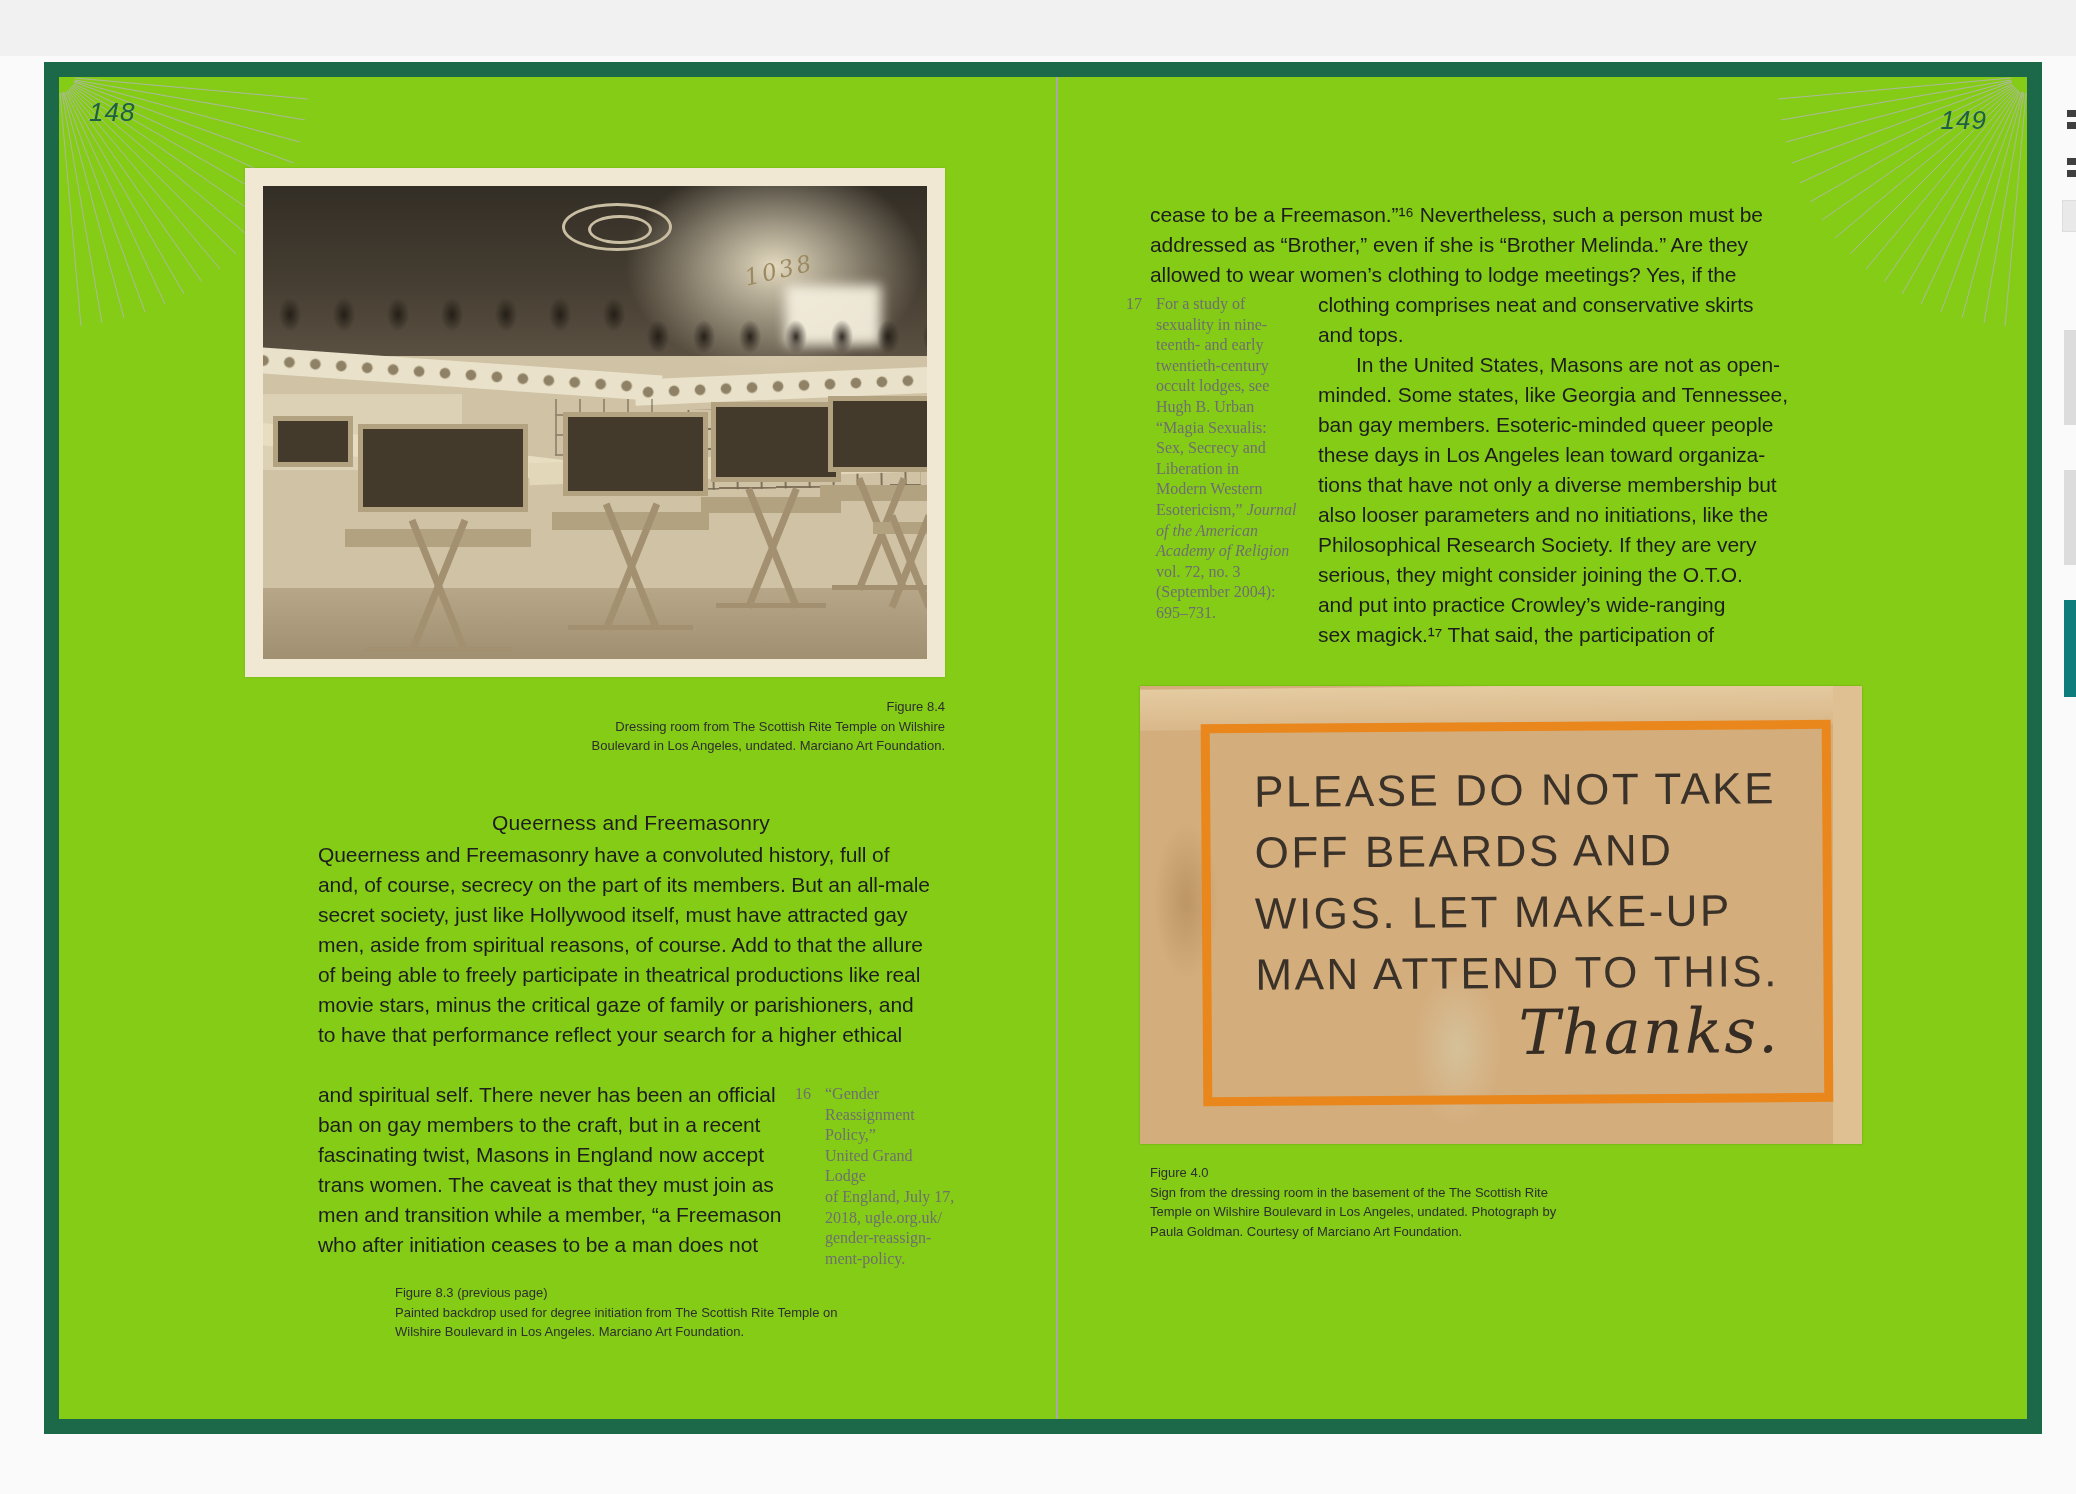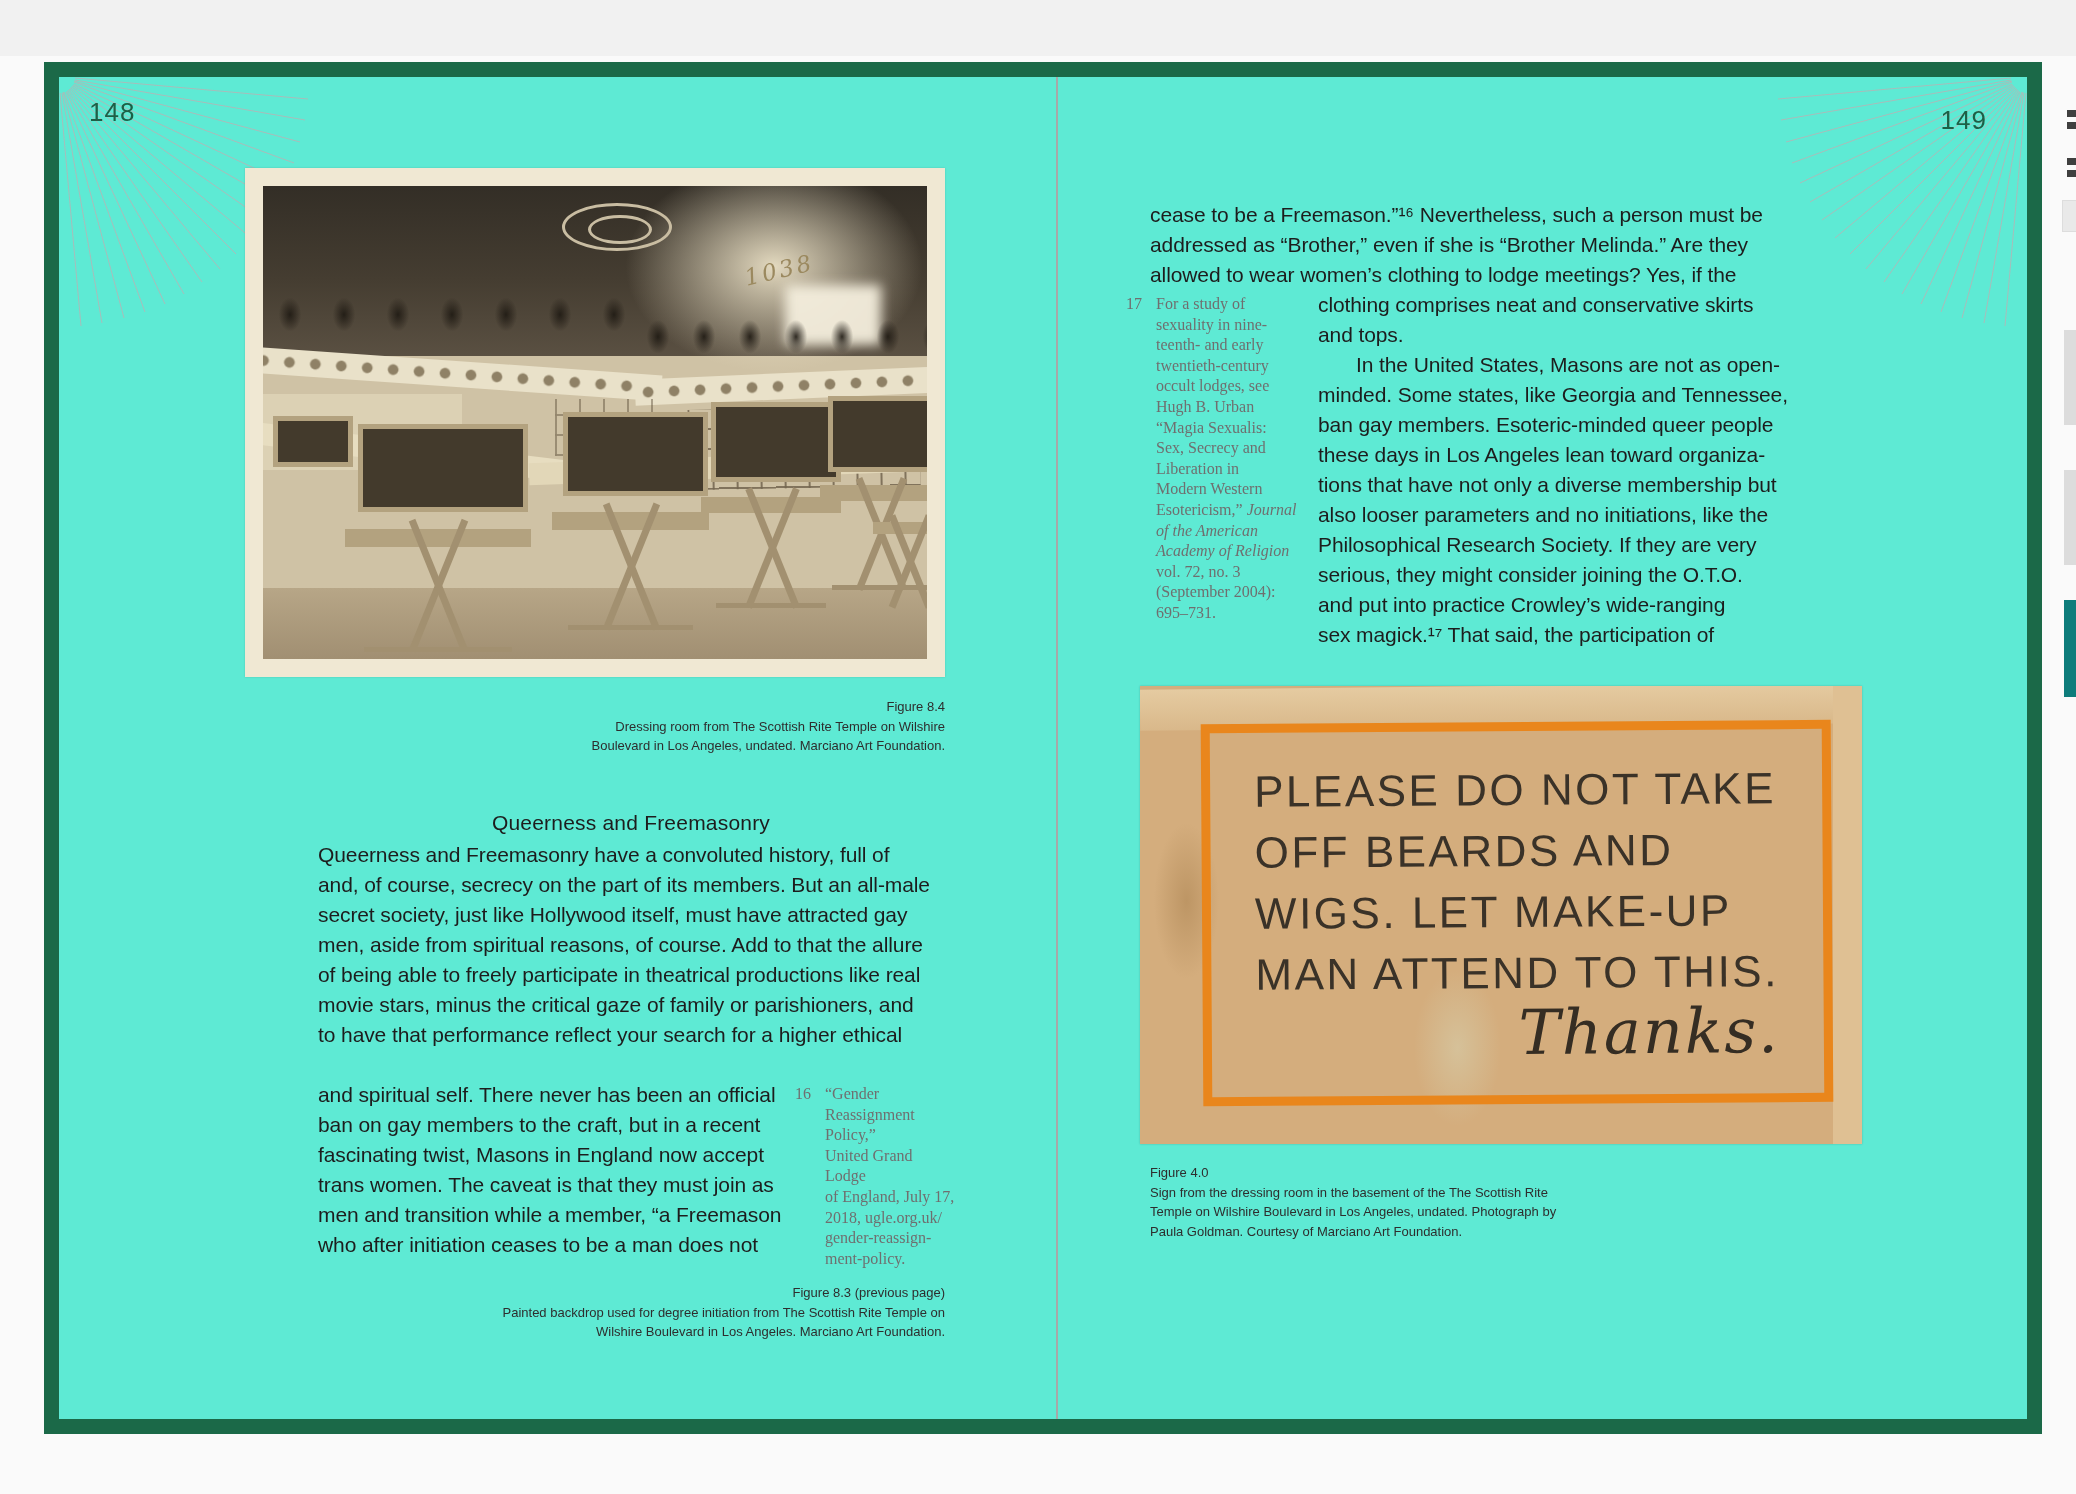--- a/index.html
+++ b/index.html
@@ -2,42 +2,42 @@
 <html><head>
 <meta charset="utf-8">
 <style>
   html,body{margin:0;padding:0;background:#f7f7f7;}
   #canvas{position:relative;width:2076px;height:1494px;background:#fafafa;overflow:hidden;
           font-family:"Liberation Sans",sans-serif;color:#1d1d1d;}
   #canvas::before{content:"";position:absolute;left:0;top:0;right:0;height:56px;background:#f1f1f1;}
 
   
   .frame{position:absolute;left:44px;top:62px;width:1968px;height:1342px;
-         border:15px solid #1b6948;background:#5eead4;}
+         border:15px solid #1b6948;background:#84cc16;font-style:italic;}
   .gutter{position:absolute;left:997px;top:0;width:2px;height:100%;background:#a8a8a8;}
 
   .rays{position:absolute;opacity:.85;}
   .rays line{stroke:#b5b5b5;stroke-width:1;}
   .pagenum{position:absolute;font-size:26px;color:#1e5f46;letter-spacing:1px;}
 
   
   .bl{line-height:30px;font-size:21px;letter-spacing:-0.1px;white-space:nowrap;}
   .caption{font-size:13px;line-height:19.5px;color:#2e2e2e;}
   .fn{font-family:"Liberation Serif",serif;color:#6f6f6f;font-size:16px;line-height:20.6px;}
   .fn .marker{position:absolute;left:0;top:0;}
   .fn .lines{padding-left:30px;}
   .fn .it{font-style:italic;}
   .indent{text-indent:38px;}
 
   .heading{position:absolute;left:316px;top:808px;width:630px;text-align:center;
            font-size:21px;letter-spacing:.2px;}
   .body-left-full{position:absolute;left:318px;top:840px;width:630px;}
   .body-left-narrow{position:absolute;left:318px;top:1080px;width:520px;}
   .fn16{position:absolute;left:795px;top:1084px;width:160px;}
-  .cap83{position:absolute;left:395px;top:1283px;width:550px;text-align:right;}
+  .cap83{position:absolute;left:395px;top:1283px;width:550px;}
   .cap84{position:absolute;left:430px;top:697px;width:515px;text-align:right;}
 
   .body-right-full{position:absolute;left:1150px;top:200px;width:665px;}
   .body-right-narrow{position:absolute;left:1318px;top:290px;width:500px;}
   .fn17{position:absolute;left:1126px;top:294px;width:190px;}
   .cap85{position:absolute;left:1150px;top:1163px;width:565px;}
 
   
   .photo84{position:absolute;left:245px;top:168px;width:700px;height:509px;
            background:#f0e8d3;box-shadow:0 0 2px rgba(0,0,0,.15);}

